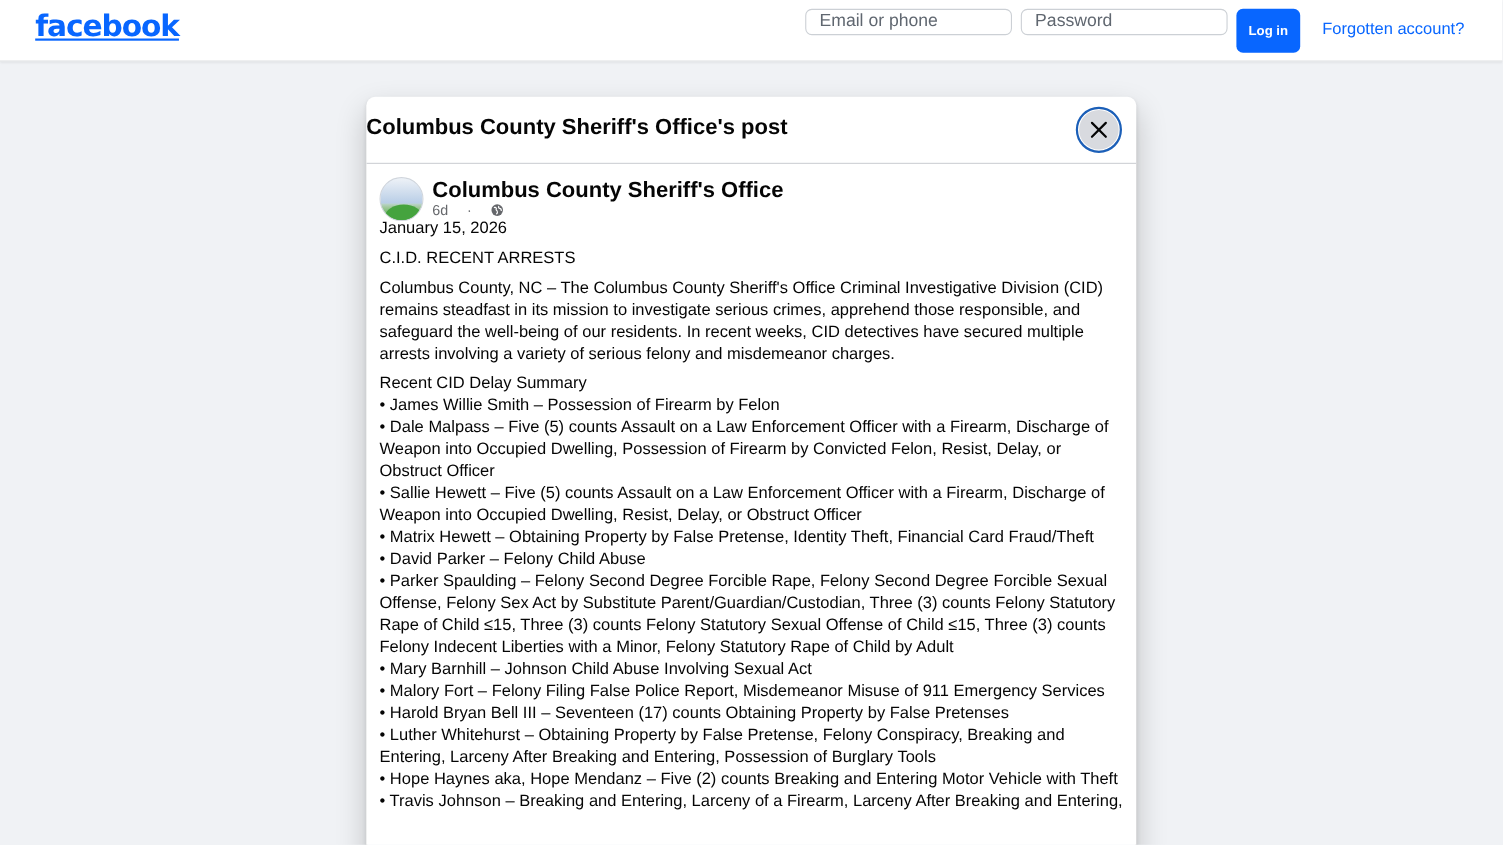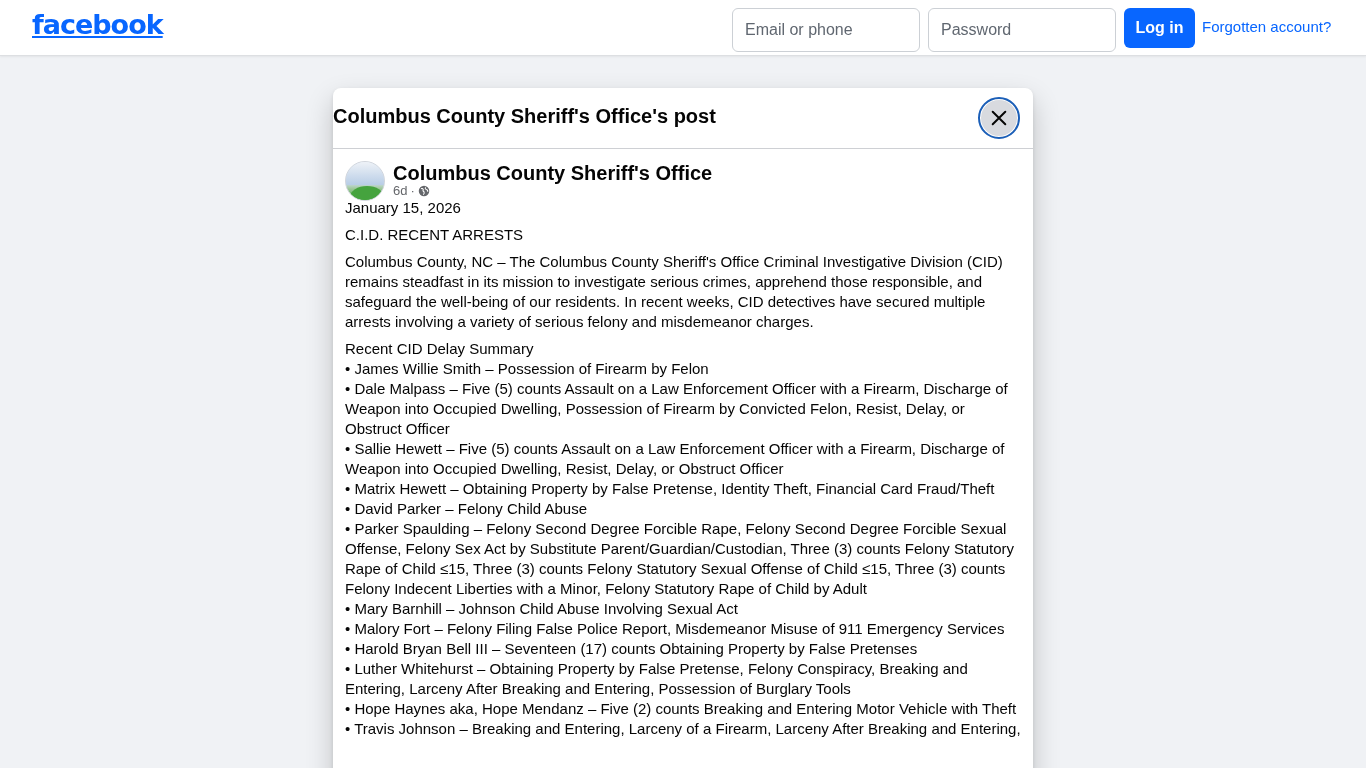--- a/index.html
+++ b/index.html
@@ -1,39 +1,39 @@
 <!DOCTYPE html>
 <html><head>
 <meta charset="utf-8">
 <style>
   * { box-sizing: border-box; margin: 0; padding: 0; }
   html, body { width: 1366px; height: 768px; overflow: hidden; }
   body { background: #f0f2f5; font-family: "Liberation Sans", "DejaVu Sans", sans-serif; color: #050505; position: relative; }
 
   .topbar { position: absolute; left: 0; top: 0; width: 1366px; height: 56px; background: #fff; border-bottom: 1px solid #dddfe2; box-shadow: 0 1px 2px rgba(0,0,0,0.06); }
   .logo { position: absolute; left: 32px; top: 9px; font-family: "DejaVu Sans", sans-serif; font-weight: bold; font-size: 27px; color: #0866ff; letter-spacing: -1px; text-decoration: underline; }
-  .login-field { position: absolute; top: 8px; height: 44px; border: 1px solid #ccd0d5; border-radius: 6px; background: #fff; padding: 0 12px; font-size: 16px; font-family: "Liberation Sans", sans-serif; color: #1c1e21; }
+  .login-field { position: absolute; top: 8px; height: 24px; border: 1px solid #ccd0d5; border-radius: 6px; background: #fff; padding: 0 12px; font-size: 16px; font-family: "Liberation Sans", sans-serif; color: #1c1e21; }
   .login-field::placeholder { color: #606770; }
   .email-field { left: 732px; width: 188px; }
   .password-field { left: 928px; width: 188px; }
-  .login-button { position: absolute; left: 1124px; top: 8px; width: 71px; height: 40px; border: none; border-radius: 6px; background: #0866ff; color: #fff; font-weight: bold; font-size: 16px; font-family: "Liberation Sans", sans-serif; cursor: pointer; }
+  .login-button { position: absolute; left: 1124px; top: 8px; width: 58px; height: 40px; border: none; border-radius: 6px; background: #0866ff; color: #fff; font-weight: bold; font-size: 12px; font-family: "Liberation Sans", sans-serif; cursor: pointer; }
   .forgot-link { position: absolute; left: 1202px; top: 18px; font-size: 15px; color: #0866ff; text-decoration: none; white-space: nowrap; }
 
   .modal { position: absolute; left: 333px; top: 88px; width: 700px; height: 700px; background: #fff; border-radius: 8px; box-shadow: 0 12px 28px rgba(0,0,0,0.2), 0 2px 4px rgba(0,0,0,0.1); overflow: hidden; }
   .modal-header { height: 61px; border-bottom: 1px solid #ced0d4; position: relative; }
   .modal-title { position: absolute; left: 0; right: 0; top: 17px; text-align: left; font-size: 20px; font-weight: bold; color: #050505; }
   .close-button { position: absolute; left: 645px; top: 9px; width: 42px; height: 42px; border-radius: 50%; background: #d8dadf; border: 2px solid #1b5fb8; box-shadow: 0 0 0 1px #fff inset; display: flex; align-items: center; justify-content: center; cursor: pointer; }
   .close-button svg { width: 18px; height: 18px; }
 
   .post-header { position: relative; height: 50px; margin-top: 12px; }
   .avatar { position: absolute; left: 12px; top: 0; width: 40px; height: 40px; border-radius: 50%; overflow: hidden; background: linear-gradient(180deg, #dfe8f4 0%, #cfdcec 55%, #9fc89a 70%, #3ea63a 100%); border: 1px solid #d0d5dc; }
   .avatar-sky { position: absolute; left: 0; top: 0; width: 100%; height: 60%; background: linear-gradient(180deg, #eef2f7, #b8cde6); }
   .avatar-hill { position: absolute; left: 4px; top: 24px; width: 34px; height: 22px; border-radius: 50% 50% 0 0; background: #45a33e; }
   .author-name { position: absolute; left: 60px; top: 1px; font-size: 20px; font-weight: 600; color: #050505; }
-  .post-meta { position: absolute; left: 60px; top: 22px; font-size: 13px; color: #65676b; display: flex; align-items: center; gap: 3px; }
+  .post-meta { position: absolute; left: 60px; top: 22px; font-size: 13px; color: #65676b; display: flex; align-items: center; gap: 17px; }
   .globe-icon { width: 12px; height: 12px; display: inline-block; }
 
   .post-body { padding: 0 12px; font-size: 15px; line-height: 20px; color: #050505; }
   .post-body p { margin-bottom: 7px; }
   .post-body .date-line { margin-top: -13px; }
 </style>
 </head>
 <body>
 
 <header class="topbar">

